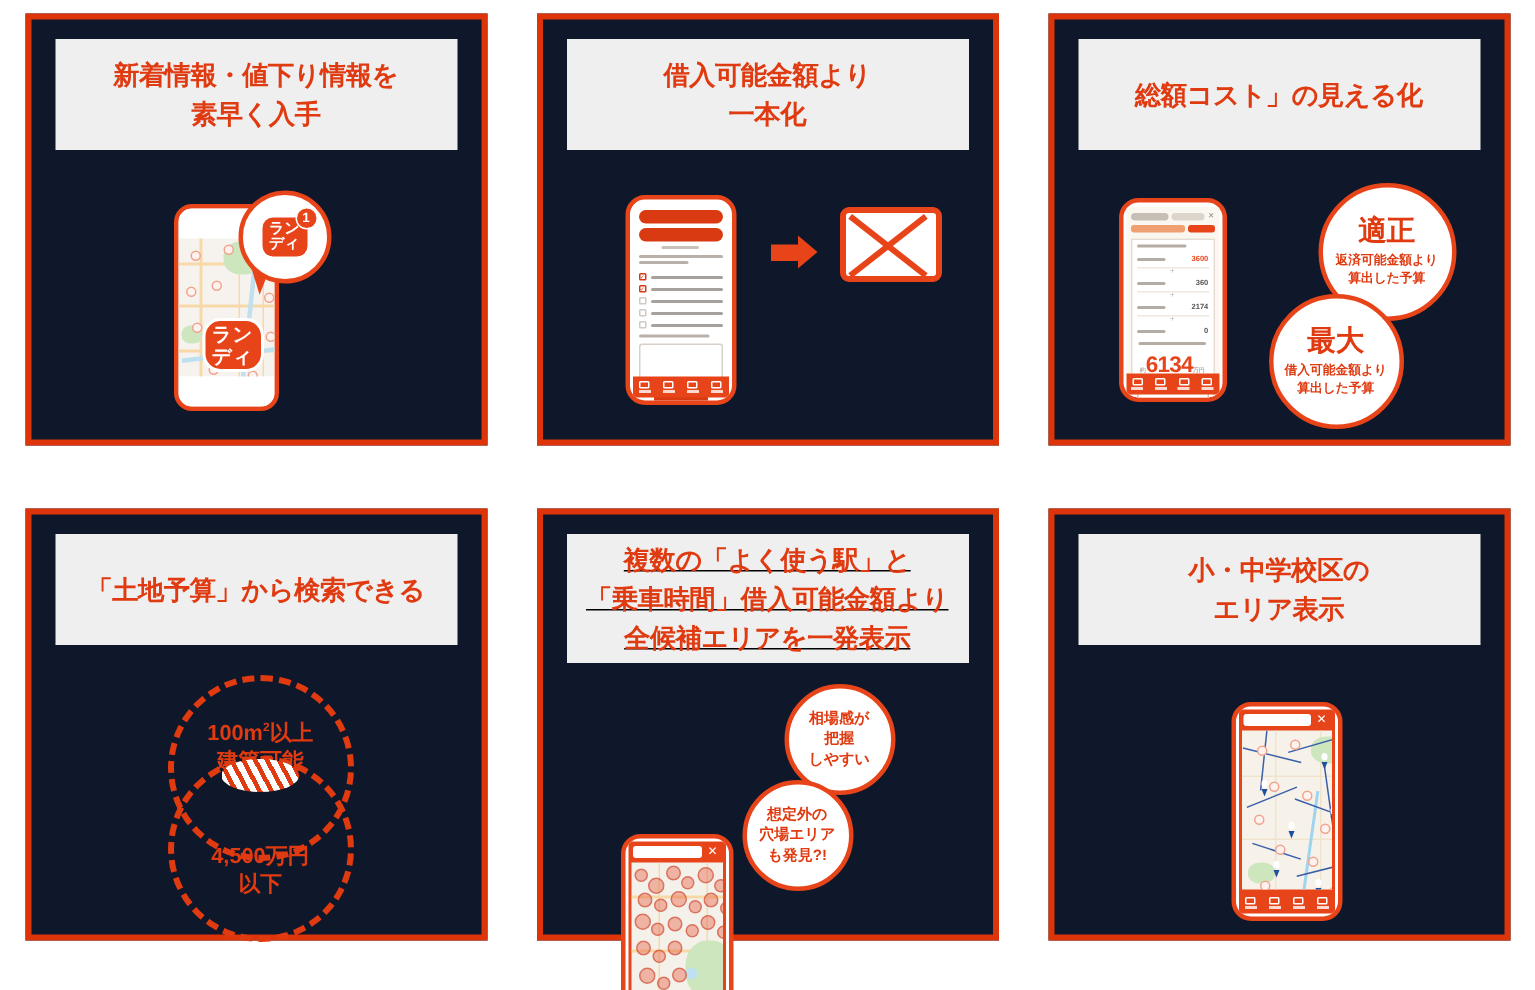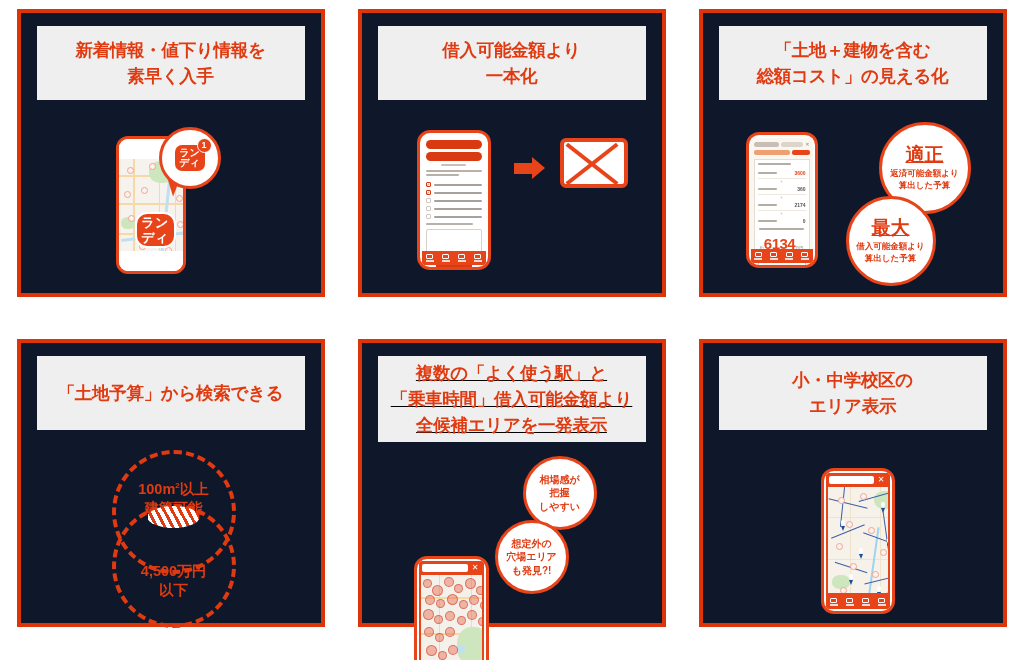--- a/index.html
+++ b/index.html
@@ -137,21 +137,21 @@
   .c3-total b { font-size: 15px; color: #E8441A; letter-spacing: -0.5px; }
   .c3-total s { font-size: 4px; color: #8a8178; text-decoration: none; }
   .c3-sub { border: 1px solid #E8B9A8; margin-top: 3px; padding: 2px; display: flex; justify-content: space-around; }
   .c3-sub i { display: block; height: 2px; width: 22px; background: #BDB4AB; margin: 0 auto 2px; border-radius: 1px; }
   .callout {
     position: absolute; border-radius: 50%; background: #fff;
     border: 3px solid #E8441A;
     display: flex; flex-direction: column; align-items: center; justify-content: center;
     text-align: center; color: #E03A10; font-weight: bold;
   }
-  .callout .big { font-size: 19px; line-height: 1.1; margin-bottom: 3px; text-decoration: underline; }
+  .callout .big { font-size: 19px; line-height: 1.1; margin-bottom: 3px; }
   .callout .small { font-size: 8.5px; line-height: 1.35; font-weight: bold; }
   .c3-cal1 { left: 176px; top: 22px; width: 92px; height: 92px; }
   .c3-cal2 { left: 143px; top: 96px; width: 90px; height: 90px; }
 
   
   .venn { position: absolute; left: 83px; top: 20px; width: 140px; height: 178px; text-decoration: underline; }
   .vcircle {
     position: absolute; left: 8px; width: 124px; height: 124px;
     border-radius: 50%;
     border: 4px dashed #E03A10;
@@ -322,21 +322,20 @@
         </div>
 
       </div>
     </div>
   </div>
 
   <div class="cell">
     <div class="card">
       <div class="card-head">
         <div class="card-title">
-          <div>「土地＋建物を含む</div>
           <div>総額コスト」の見える化</div>
         </div>
       </div>
       <div class="card-body">
 
         <div class="phone c3-phone">
           <div class="c3-scr">
             <div class="c3-topbar">
               <span class="c3-pill" style="width:26px;background:#C7BFB6;"></span>
               <span class="c3-pill" style="width:22px;"></span>

